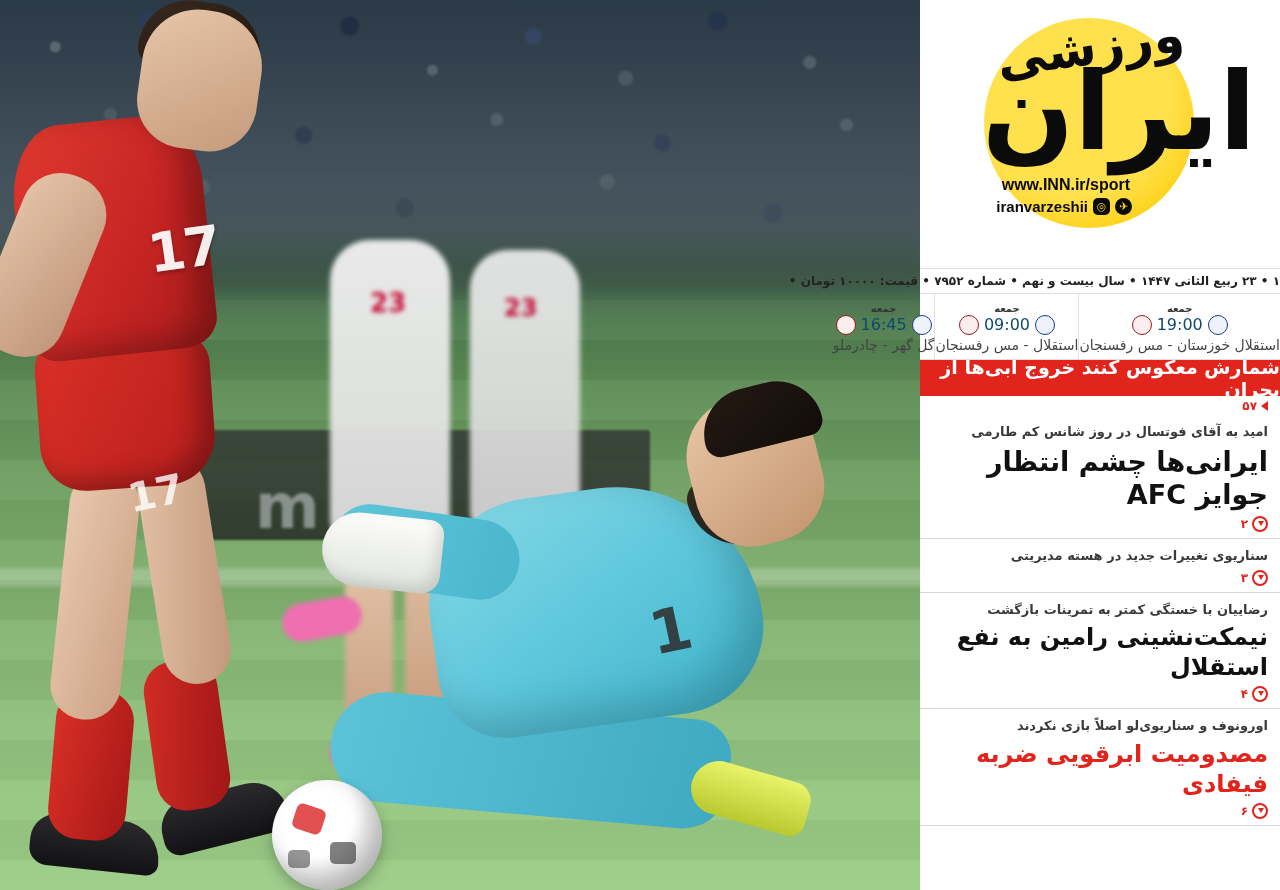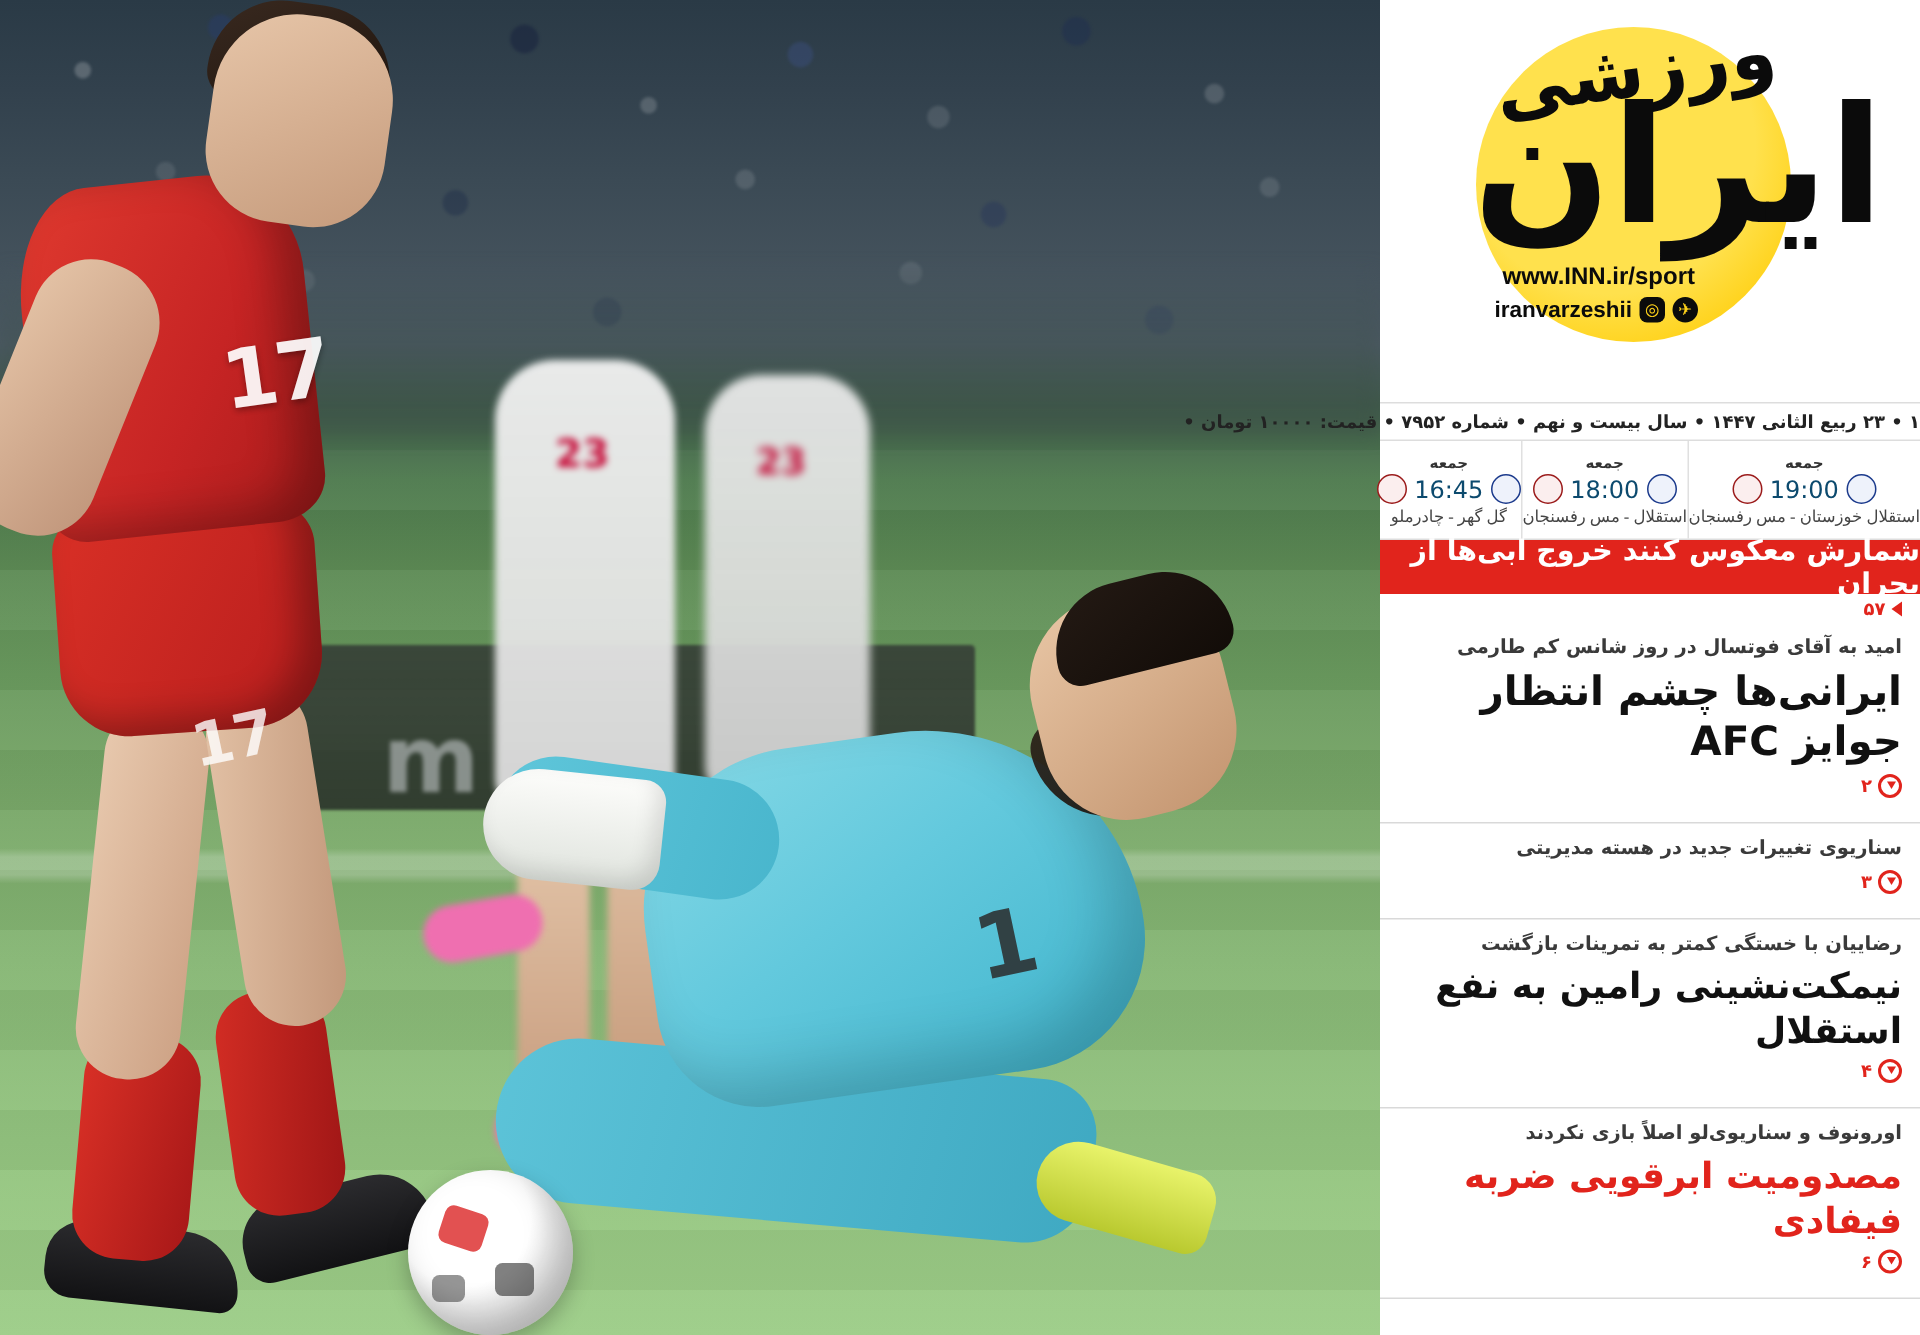--- a/index.html
+++ b/index.html
@@ -312,38 +312,38 @@
   .match {
     flex:1; display:flex; flex-direction:column; align-items:center; justify-content:center;
     border-left:1px solid #e0e0e0; position:relative; padding-top: 2px;
   }
   .match:last-child { border-left:none; }
   .m-day { font-size: 10px; font-weight:700; color:#333; margin-bottom:1px;}
   .m-mid { display:flex; align-items:center; gap:5px; }
   .m-badge { width:20px; height:20px; border-radius:50%; border:1.5px solid #1b3a8c; background:#eef2fb;}
   .m-badge.alt { border-color:#9b1b1b; background:#fbeeee;}
   .m-time { font-size: 16px; font-weight:400; color:#0c4a6e;text-align:center; }
-  .m-teams { font-size: 11px; color:#444; margin-top:2px; white-space:nowrap;font-family:Liberation Serif, serif;}
+  .m-teams { font-size: 14px; color:#444; margin-top:2px; white-space:nowrap;}
 
   .redbar {
     background:#e1241c; color:#fff; height: 36px; display:flex; align-items:center;
     justify-content:center; font-size: 19px; font-weight:800; direction: rtl;
   }
   .ref-row {
     display:flex; align-items:center; justify-content:flex-start; gap:4px;
     padding: 3px 12px 2px; direction: rtl;
   }
   .ref-row .pg { color:#e1241c; font-size:12px; font-weight:800; }
   .chev {
     width:0;height:0;border-top:5px solid transparent;border-bottom:5px solid transparent;
     border-right:7px solid #e1241c;
   }
 
   .story {
-    padding: 7px 12px 16px; border-bottom: 1px solid #d9d9d9; direction: rtl; position: relative;
+    padding: 7px 12px 6px; border-bottom: 1px solid #d9d9d9; direction: rtl; position: relative;
   }
   .story .lede {
     font-size: 13px; color: #3a3a3a; line-height: 1.5; margin-bottom: 3px; font-weight: 600;
   }
   .story .title {
     font-size: 27px; font-weight: 900; color: #111; line-height: 1.25; text-align:right;
   }
   .story .title.red { color:#e1241c; }
   .story .title.sm { font-size: 24px; }
   .story-ref {
@@ -433,21 +433,21 @@
           <span class="m-badge"></span>
           <span class="m-time">19:00</span>
           <span class="m-badge alt"></span>
         </div>
         <div class="m-teams">استقلال خوزستان - مس رفسنجان</div>
       </div>
       <div class="match">
         <div class="m-day">جمعه</div>
         <div class="m-mid">
           <span class="m-badge"></span>
-          <span class="m-time">18:00</span>
+          <span class="m-time">09:00</span>
           <span class="m-badge alt"></span>
         </div>
         <div class="m-teams">استقلال - مس رفسنجان</div>
       </div>
       <div class="match">
         <div class="m-day">جمعه</div>
         <div class="m-mid">
           <span class="m-badge"></span>
           <span class="m-time">16:45</span>
           <span class="m-badge alt"></span>

